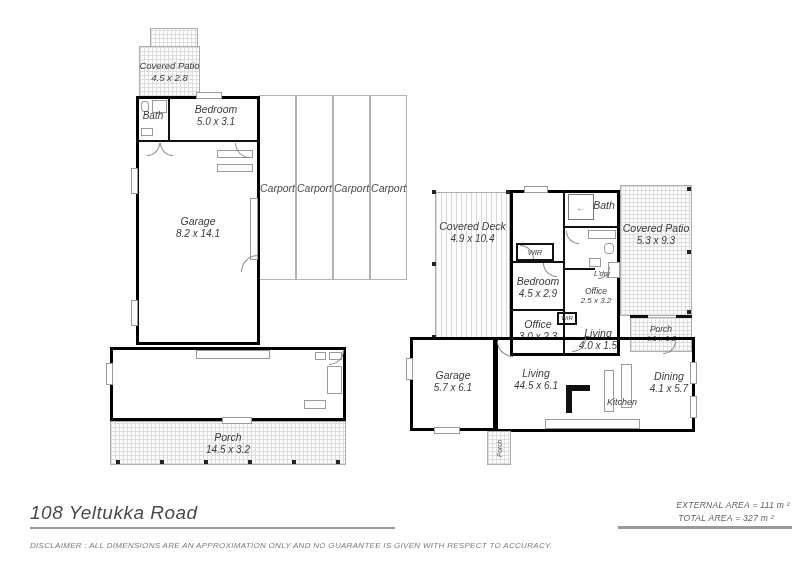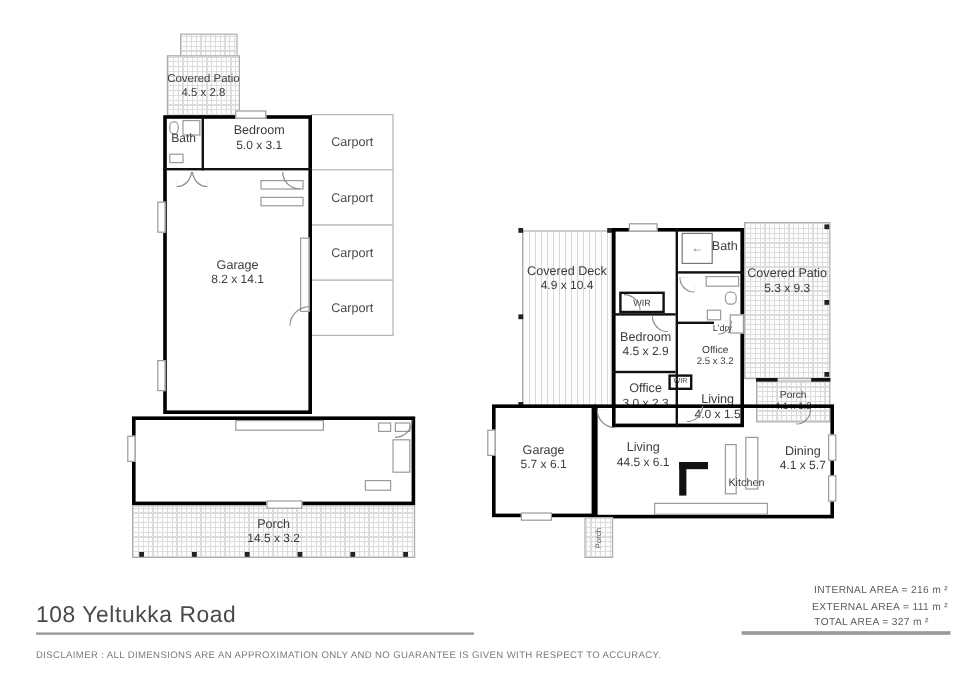--- a/index.html
+++ b/index.html
@@ -1,18 +1,18 @@
 <!DOCTYPE html>
 <html><head>
 <meta charset="utf-8">
 <style>
   html,body{margin:0;padding:0;background:#fff;}
   #canvas{
     position:relative;width:800px;height:566px;background:#ffffff;overflow:hidden;
-    font-family:"Liberation Sans", sans-serif;color:#3a3a3a;
+    font-family:"Liberation Sans", sans-serif;color:#3a3a3a;font-style:italic;
   }
   .abs{position:absolute;box-sizing:border-box;}
   
   .wall-thick{border:3px solid #000;background:transparent;}
   .wall-seg{background:#111;}
   .thin-border{border:1px solid #adadad;}
   
   .grid-bg{
     background-color:#fdfdfd;
     background-image:
@@ -36,21 +36,21 @@
   .fix{position:absolute;box-sizing:border-box;border:1px solid #9a9a9a;background:#fff;}
   .winmark{position:absolute;box-sizing:border-box;border:1px solid #9a9a9a;background:#fff;}
   .post{position:absolute;width:4px;height:4px;background:#222;}
   
   .arc{position:absolute;box-sizing:border-box;border:1px solid #8a8a8a;background:transparent;}
   .arc-bl{border-top:none;border-right:none;border-bottom-left-radius:100% 100%;}
   .arc-br{border-top:none;border-left:none;border-bottom-right-radius:100% 100%;}
   .arc-tl{border-bottom:none;border-right:none;border-top-left-radius:100% 100%;}
   .arc-tr{border-bottom:none;border-left:none;border-top-right-radius:100% 100%;}
   
-  .carports{position:absolute;display:flex;flex-direction:column;}
+  .carports{position:absolute;display:flex;flex-direction:row;}
   .carport{flex:1;border:1px solid #b2b2b2;margin-top:-1px;display:flex;align-items:center;
            justify-content:center;font-size:10.5px;color:#4a4a4a;background:#fff;}
   
   .title{position:absolute;font-size:19px;color:#4a4a4a;letter-spacing:.5px;}
   .rule{position:absolute;background:#9a9a9a;}
   .area-line{position:absolute;font-size:8.5px;color:#5c5c5c;letter-spacing:.3px;text-align:right;width:230px;}
   .disclaimer{position:absolute;font-size:8px;color:#7a7a7a;letter-spacing:.3px;}
   .vert-label{writing-mode:vertical-rl;transform:rotate(180deg);font-size:6.5px;color:#555;}
   .shower{position:absolute;box-sizing:border-box;border:1.5px solid #777;background:#fff;
           display:flex;align-items:center;justify-content:center;font-size:10px;color:#777;}
@@ -248,19 +248,18 @@
   <div class="arc arc-bl" style="left:543px;top:263px;width:14px;height:14px;"></div>
   <div class="arc arc-bl" style="left:566px;top:231px;width:13px;height:13px;"></div>
   <div class="arc arc-br" style="left:598px;top:267px;width:12px;height:12px;"></div>
   <div class="arc arc-bl" style="left:497px;top:341px;width:16px;height:16px;"></div>
   <div class="arc arc-br" style="left:572px;top:338px;width:14px;height:14px;"></div>
   <div class="arc arc-br" style="left:663px;top:341px;width:13px;height:13px;"></div>
 
   <div class="title" style="left:30px;top:502px;">108 Yeltukka Road</div>
   <div class="rule" style="left:30px;top:527px;width:365px;height:2px;"></div>
 
-  <div class="area-line" style="left:560px;top:486px;">INTERNAL AREA = 216 m ²</div>
   <div class="area-line" style="left:560px;top:500px;">EXTERNAL AREA = 111 m ²</div>
   <div class="area-line" style="left:544px;top:513px;">TOTAL AREA = 327 m ²</div>
   <div class="rule" style="left:618px;top:526px;width:174px;height:3px;"></div>
 
   <div class="disclaimer" style="left:30px;top:541px;">DISCLAIMER : ALL DIMENSIONS ARE AN APPROXIMATION ONLY AND NO GUARANTEE IS GIVEN WITH RESPECT TO ACCURACY.</div>
 </div>
 
 </body></html>

